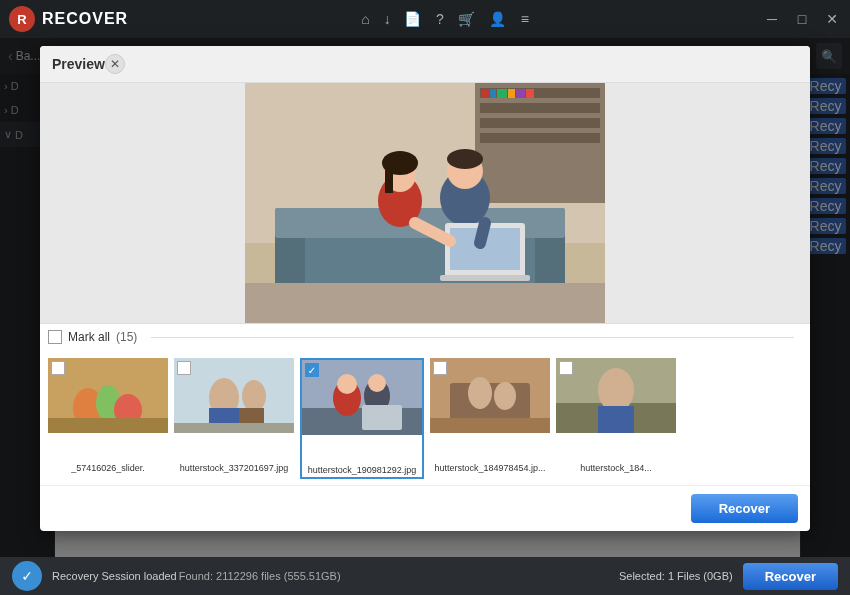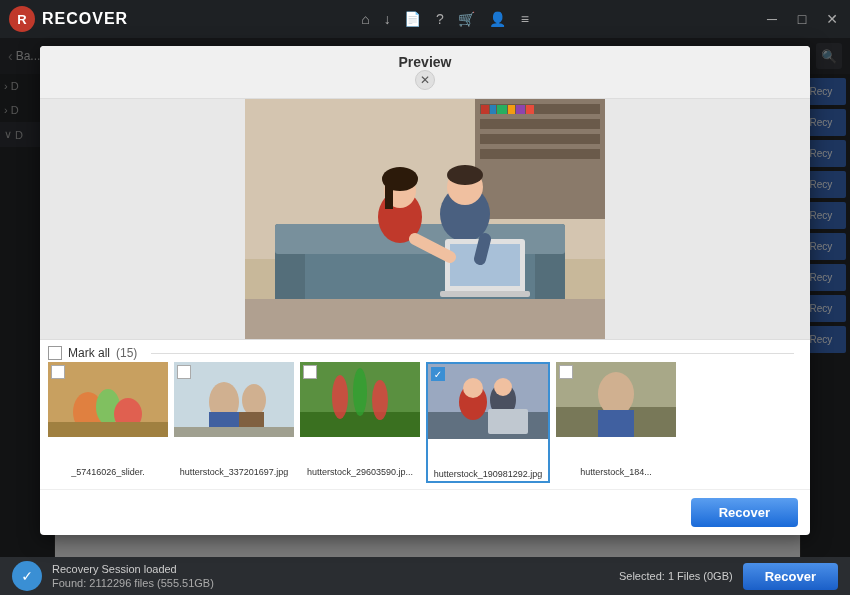--- a/index.html
+++ b/index.html
@@ -136,26 +136,27 @@
       flex-direction: column;
       align-items: center;
       padding-top: 4px;
       gap: 2px;
       flex-shrink: 0;
     }
     .recover-mini {
       writing-mode: horizontal-tb;
       background: #3a6bbd;
       color: white;
-      font-size: 10px;
-      padding: 8px 4px;
+      font-size: 14px;
+      padding: 0 4px;
       border-radius: 2px;
       cursor: pointer;
       white-space: nowrap;
       width: 40px;
+      text-align: center;
       margin-bottom: 2px;
     }
 
     
     .file-area {
       flex: 1;
       background: #f5f5f5;
       overflow: hidden;
     }
 
@@ -168,21 +169,21 @@
       align-items: center;
       justify-content: space-between;
       padding: 0 12px;
       position: absolute;
       bottom: 0;
       left: 0;
       z-index: 10;
     }
     .status-left {
       display: flex;
-      flex-direction: column;
+      flex-direction: row;
       gap: 2px;
     }
     .status-text {
       color: #ccc;
       font-size: 11px;
     }
     .status-found {
       color: #aaa;
       font-size: 11px;
     }
@@ -242,21 +243,20 @@
       display: flex;
       flex-direction: column;
     }
     .modal-header {
       background: #f0f0f0;
       border-bottom: 1px solid #ddd;
       padding: 8px 12px;
       display: flex;
       align-items: center;
       flex-shrink: 0;
-      flex-direction: column;
     }
     .modal-title {
       font-size: 14px;
       font-weight: 600;
       color: #333;
     }
     .modal-close {
       width: 20px;
       height: 20px;
       background: #e0e0e0;
@@ -289,21 +289,21 @@
     
     .thumbnail-strip-container {
       padding: 6px 8px;
       border-top: 1px solid #ddd;
       flex-shrink: 0;
     }
     .mark-all-row {
       display: flex;
       align-items: center;
       gap: 6px;
-      margin-bottom: 2px;
+      margin-bottom: 14px;
     }
     .mark-all-check {
       width: 14px;
       height: 14px;
       border: 1px solid #999;
       background: white;
       display: flex;
       align-items: center;
       justify-content: center;
       cursor: pointer;
@@ -575,50 +575,50 @@
               <ellipse cx="50" cy="40" rx="15" ry="20" fill="#d0b090"></ellipse>
               <rect x="35" y="50" width="30" height="20" fill="#4060a0"></rect>
               <ellipse cx="80" cy="38" rx="12" ry="16" fill="#d0b090"></ellipse>
               <rect x="65" y="50" width="25" height="20" fill="#806040"></rect>
               <rect x="0" y="65" width="120" height="10" fill="#a0a090"></rect>
             </svg>
           </div>
           <div class="thumb-name">hutterstock_337201697.jpg</div>
         </div>
 
-        <div class="thumbnail-item">
-          <div class="thumb-check"></div>
-          <div class="thumb-box" style="background:#6aaa50;">
-            <svg width="120" height="75" viewBox="0 0 120 75">
-              <rect width="120" height="75" fill="#5a9040"></rect>
-              <rect x="0" y="50" width="120" height="25" fill="#3a7020"></rect>
-              <ellipse cx="40" cy="35" rx="8" ry="22" fill="#e04040" opacity="0.8"></ellipse>
-              <ellipse cx="60" cy="30" rx="7" ry="24" fill="#30a030" opacity="0.8"></ellipse>
-              <ellipse cx="80" cy="38" rx="8" ry="20" fill="#e04040" opacity="0.8"></ellipse>
-            </svg>
-          </div>
-          <div class="thumb-name">hutterstock_29603590.jp...</div>
-        </div>
 
         <div class="thumbnail-item selected-thumb">
           <div class="thumb-check checked">✓</div>
           <div class="thumb-box" style="background:#8090a8;">
             <svg width="120" height="75" viewBox="0 0 120 75">
               <rect width="120" height="75" fill="#9aa8c0"></rect>
               <rect x="0" y="48" width="120" height="27" fill="#607080"></rect>
               <ellipse cx="45" cy="38" rx="14" ry="18" fill="#c0392b"></ellipse>
               <ellipse cx="45" cy="24" rx="10" ry="10" fill="#f0c0a0"></ellipse>
               <ellipse cx="75" cy="36" rx="13" ry="17" fill="#4a5060"></ellipse>
               <ellipse cx="75" cy="23" rx="9" ry="9" fill="#f0c0a0"></ellipse>
               <rect x="60" y="45" width="40" height="25" fill="#c0c8d0" rx="2"></rect>
             </svg>
           </div>
           <div class="thumb-name">hutterstock_190981292.jpg</div>
         </div>
 
+        <div class="thumbnail-item">
+          <div class="thumb-check"></div>
+          <div class="thumb-box" style="background:#c09870;">
+            <svg width="120" height="75" viewBox="0 0 120 75">
+              <rect width="120" height="75" fill="#c09870"></rect>
+              <rect x="20" y="25" width="80" height="50" fill="#8a6a50" rx="3"></rect>
+              <ellipse cx="50" cy="35" rx="12" ry="16" fill="#d0b090"></ellipse>
+              <ellipse cx="75" cy="38" rx="11" ry="14" fill="#d0b090"></ellipse>
+              <rect x="0" y="60" width="120" height="15" fill="#a07850"></rect>
+            </svg>
+          </div>
+          <div class="thumb-name">hutterstock_184978454.jp...</div>
+        </div>
 
         <div class="thumbnail-item">
           <div class="thumb-check"></div>
           <div class="thumb-box" style="background:#a0a080;">
             <svg width="120" height="75" viewBox="0 0 120 75">
               <rect width="120" height="75" fill="#a8a888"></rect>
               <rect x="0" y="45" width="120" height="30" fill="#787858"></rect>
               <ellipse cx="60" cy="32" rx="18" ry="22" fill="#d0b090"></ellipse>
               <rect x="42" y="48" width="36" height="27" fill="#4060a0"></rect>
             </svg>

